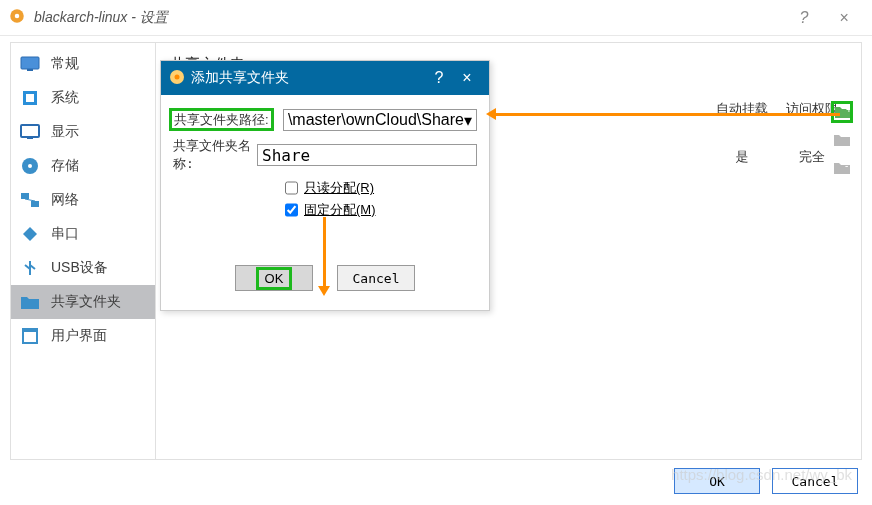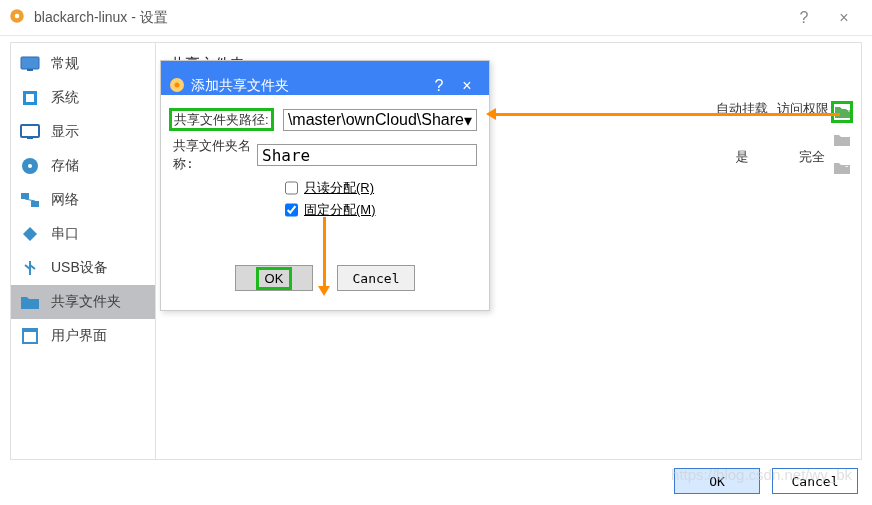--- a/index.html
+++ b/index.html
@@ -1,48 +1,48 @@
 <!DOCTYPE html>
 <html><head>
 <meta charset="utf-8">
 <style>
 * { box-sizing: border-box; margin: 0; padding: 0; font-family: "Microsoft YaHei", sans-serif; }
 body { background: #fff; width: 872px; height: 505px; position: relative; overflow: hidden; }
 
-.titlebar { display: flex; align-items: center; height: 36px; padding: 0 8px; border-bottom: 1px solid #e8e8e8; }
+.titlebar { display: flex; align-items: center; height: 36px; padding: 0 8px; border-bottom: 1px solid #e8e8e8; font-style: italic; }
 .titlebar .gear-icon { margin-right: 8px; }
 .titlebar .title { color: #555; font-size: 14px; flex: 1; }
 .titlebar .win-btn { width: 40px; text-align: center; color: #888; font-size: 16px; }
 
 .main { display: flex; height: 418px; border: 1px solid #e0e0e0; margin: 6px 10px 0 10px; }
 
 .sidebar { width: 145px; border-right: 1px solid #e0e0e0; padding: 4px 0; }
 .side-item { display: flex; align-items: center; height: 34px; padding: 0 8px; font-size: 14px; color: #404040; }
 .side-item.selected { background: #bfc0c3; }
 .side-item .icon { width: 22px; height: 22px; margin-right: 10px; display: flex; align-items: center; justify-content: center; }
 
 .content { flex: 1; position: relative; padding: 12px 14px; }
 .panel-title { font-size: 15px; color: #222; margin-bottom: 6px; }
 
 .table-head { display: flex; margin-top: 26px; font-size: 13px; color: #333; }
 .table-head .col1 { flex: 1; }
 .table-head .col2 { width: 70px; text-align: center; }
-.table-head .col3 { width: 70px; text-align: left; }
+.table-head .col3 { width: 70px; text-align: center; }
 
 .table-row { display: flex; margin-top: 30px; font-size: 13px; color: #333; }
 .table-row .col1 { flex: 1; padding-left: 190px; }
 .table-row .col2 { width: 70px; text-align: center; }
 .table-row .col3 { width: 70px; text-align: center; }
 
 .toolbar { position: absolute; right: 4px; top: 58px; width: 26px; }
 .tool-btn { width: 22px; height: 22px; margin-bottom: 6px; display: flex; align-items: center; justify-content: center; }
 .highlight-box { border: 3px solid #1db91d; }
 
 .dialog { position: absolute; left: 160px; top: 60px; width: 330px; background: #fff; border: 1px solid #ccc; box-shadow: 2px 2px 6px rgba(0,0,0,0.15); }
-.dlg-title { background: #3b82f6; height: 34px; display: flex; padding: 16px 8px; color: #fff; font-size: 14px; }
+.dlg-title { background: #0369a1; height: 34px; display: flex; align-items: center; padding: 6px 8px; color: #fff; font-size: 14px; }
 .dlg-title .gear-icon { margin-right: 6px; }
 .dlg-title .t { flex: 1; }
 .dlg-title .btn { width: 28px; text-align: center; font-size: 16px; color: #fff; }
 .dlg-body { padding: 14px 12px 19px 12px; }
 .dlg-row { display: flex; align-items: center; margin-bottom: 6px; }
 .dlg-label { width: 112px; font-size: 13px; color: #333; font-family: SimSun, monospace; }
 .dlg-select, .dlg-input { flex: 1; border: 1px solid #999; height: 22px; font-size: 16px; padding: 0 4px; font-family: SimSun, monospace; }
 .dlg-select { background: #fff; display: flex; align-items: center; justify-content: space-between; }
 .dlg-check { display: flex; margin-left: 112px; margin-top: 4px; font-size: 13px; font-family: SimSun, monospace; text-decoration: underline; }
 .dlg-check input { margin-right: 6px; }

